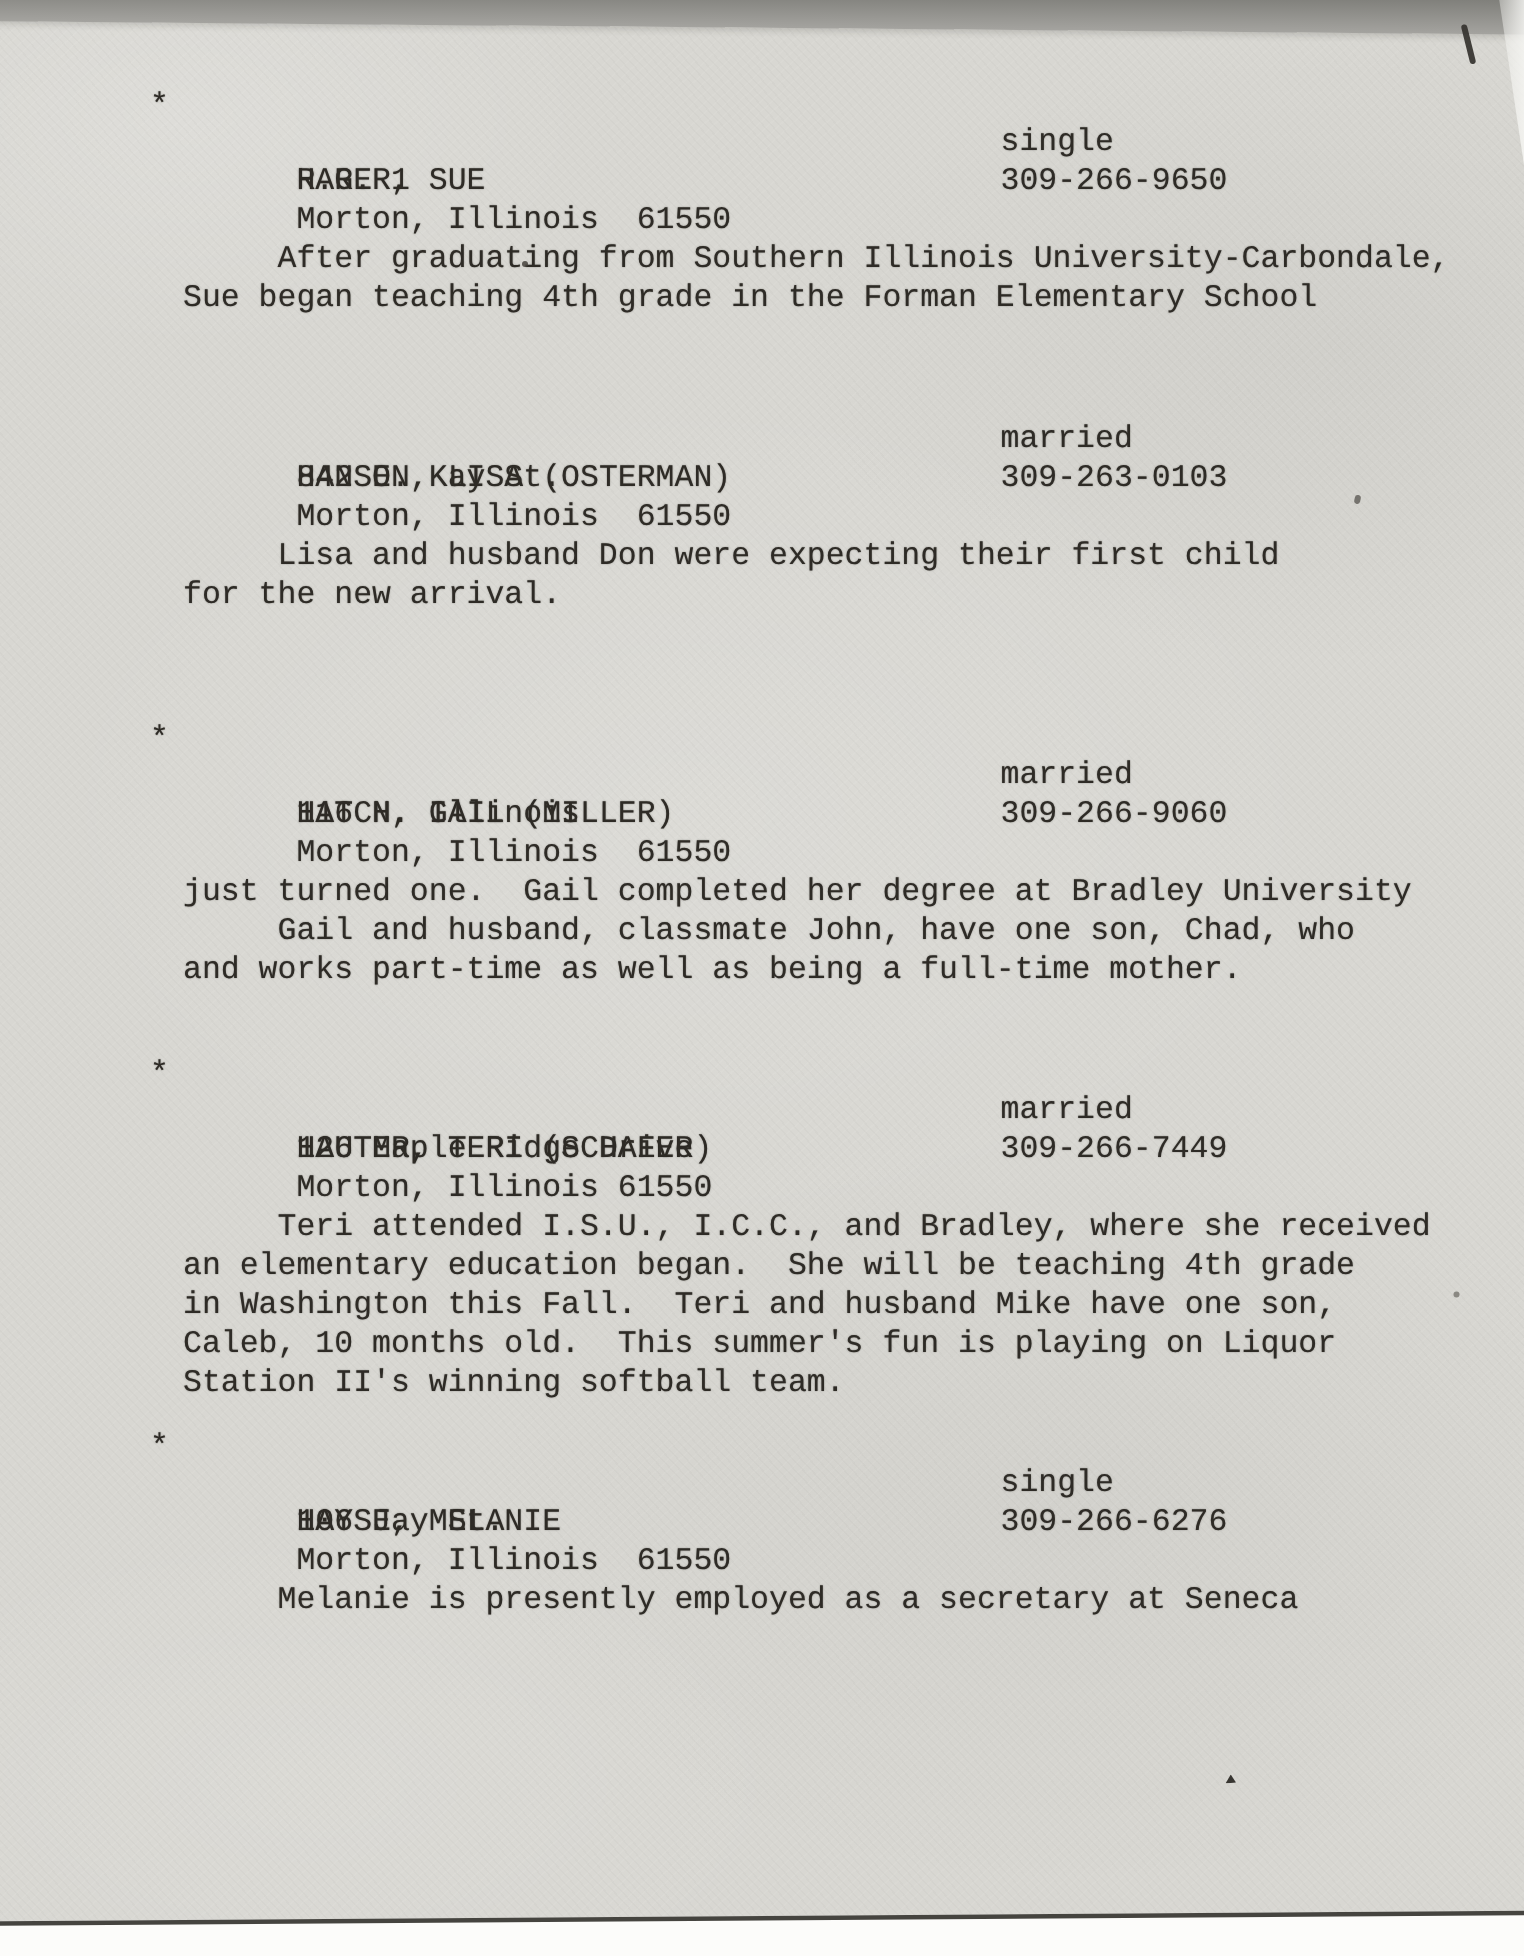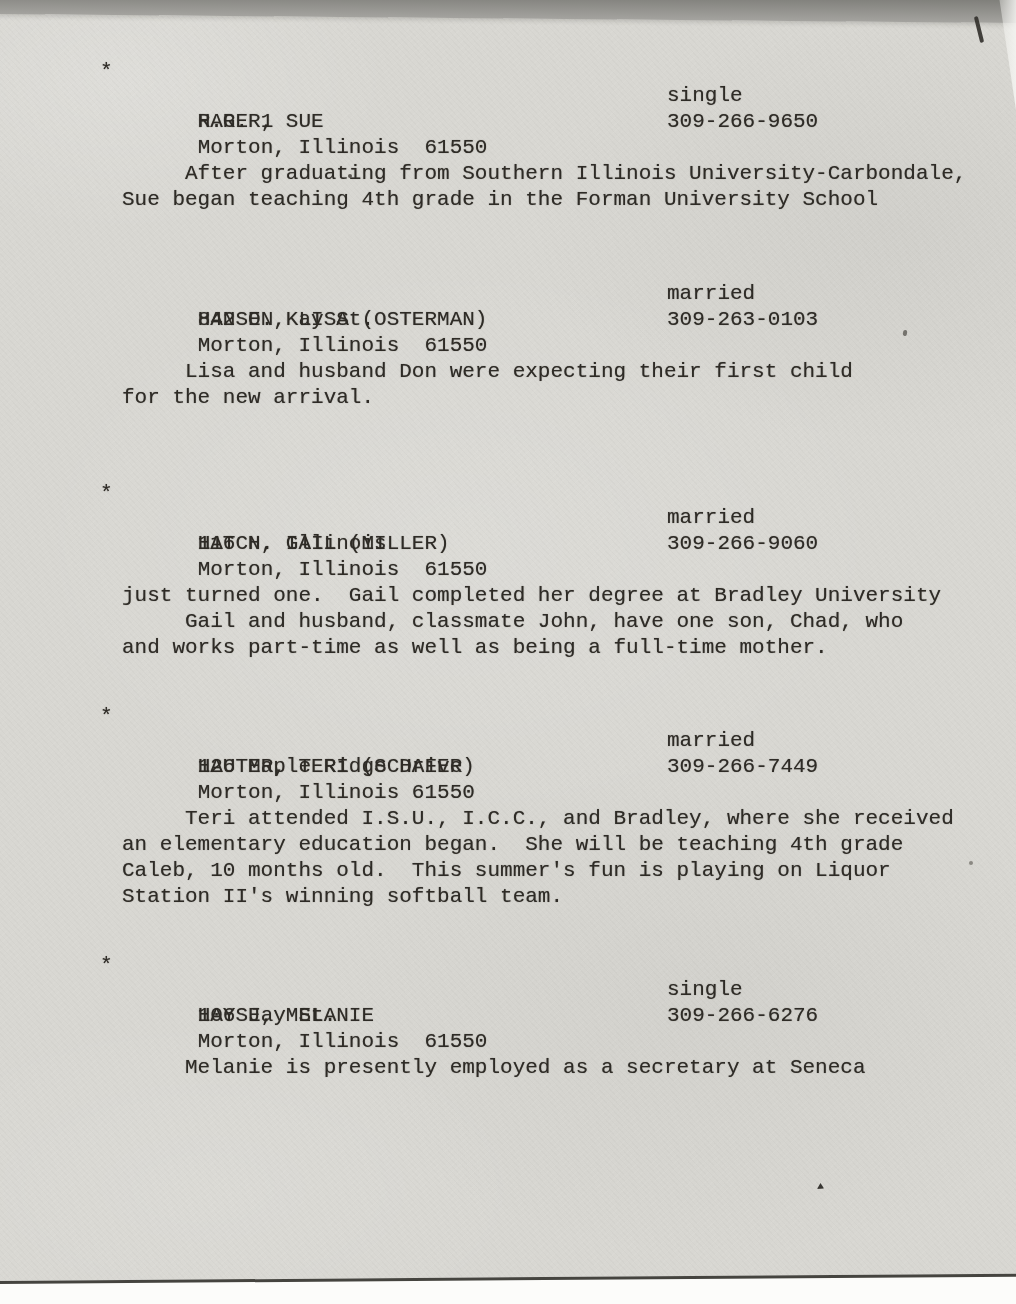--- a/index.html
+++ b/index.html
@@ -99,21 +99,21 @@
     <div class="row">
       <span>R.R. 1</span>
       <span class="right-col">single</span>
     </div>
     <div class="row">
       <span>Morton, Illinois  61550</span>
       <span class="right-col">309-266-9650</span>
     </div>
     <div class="bio">
       <div class="line">     After graduating from Southern Illinois University-Carbondale,</div>
-      <div class="line">Sue began teaching 4th grade in the Forman University School</div>
+      <div class="line">Sue began teaching 4th grade in the Forman Elementary School</div>
     </div>
   </div>
 
   <div class="entry" style="top:255px;">
     <div class="row">
       <span class="star"></span>
       <span>HANSON, LISA (OSTERMAN)</span>
     </div>
     <div class="row">
       <span>842 E. Kay St.</span>
@@ -158,20 +158,21 @@
       <span>126 Maple Ridge Drive</span>
       <span class="right-col">married</span>
     </div>
     <div class="row">
       <span>Morton, Illinois 61550</span>
       <span class="right-col">309-266-7449</span>
     </div>
     <div class="bio">
       <div class="line">     Teri attended I.S.U., I.C.C., and Bradley, where she received</div>
       <div class="line">an elementary education began.  She will be teaching 4th grade</div>
+      <div class="line">in Washington this Fall.  Teri and husband Mike have one son,</div>
       <div class="line">Caleb, 10 months old.  This summer's fun is playing on Liquor</div>
       <div class="line">Station II's winning softball team.</div>
     </div>
   </div>
 
   <div class="entry" style="top:951px;">
     <div class="row">
       <span class="star">*</span>
       <span>HAYSE, MELANIE</span>
     </div>

